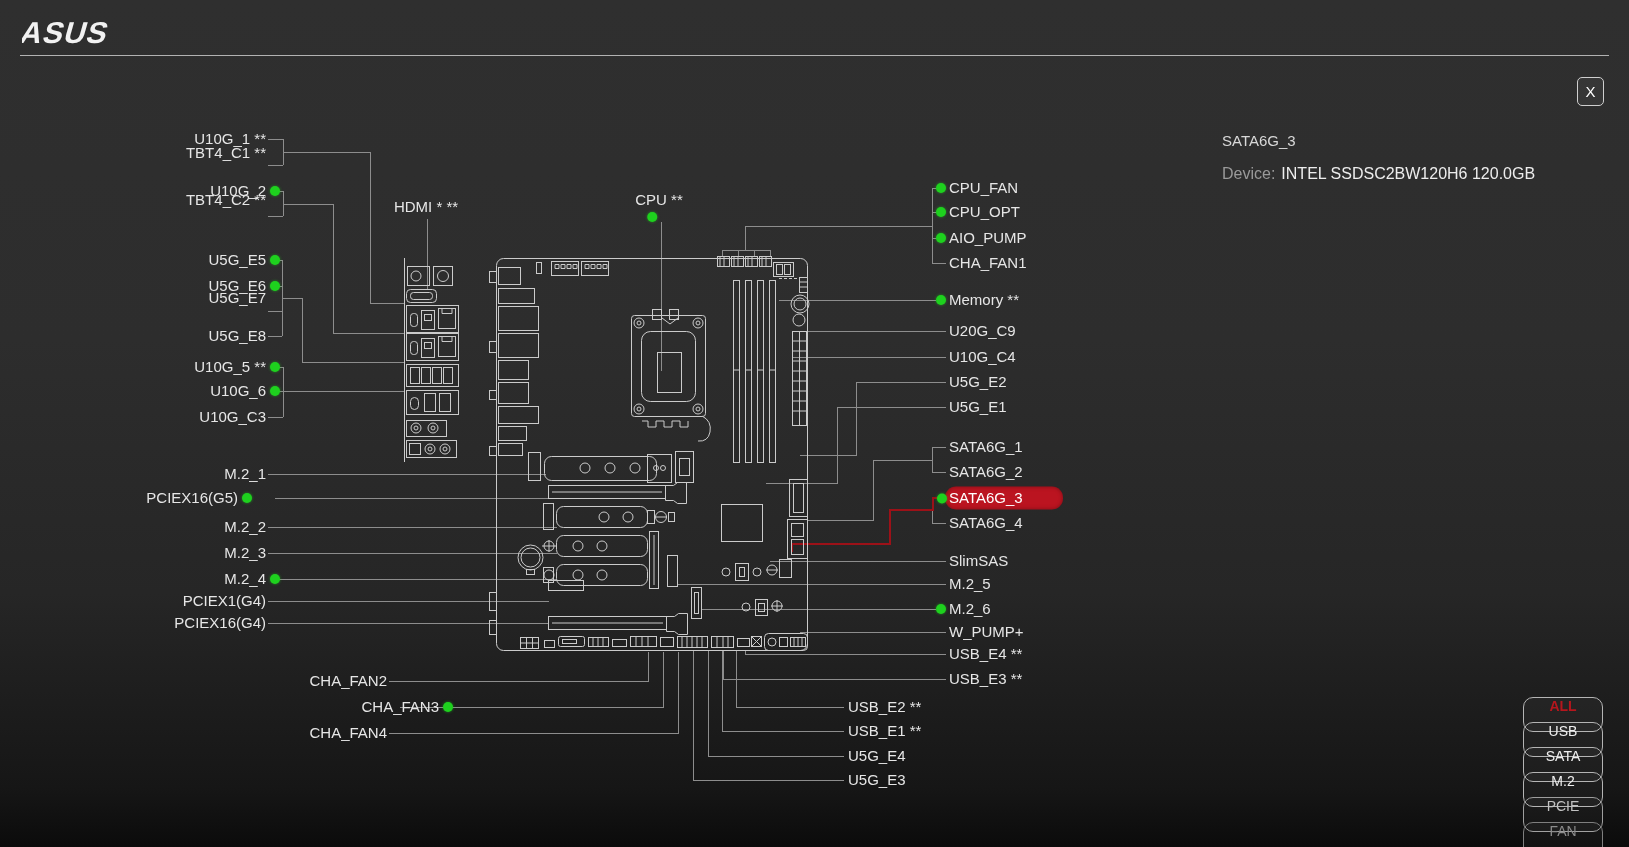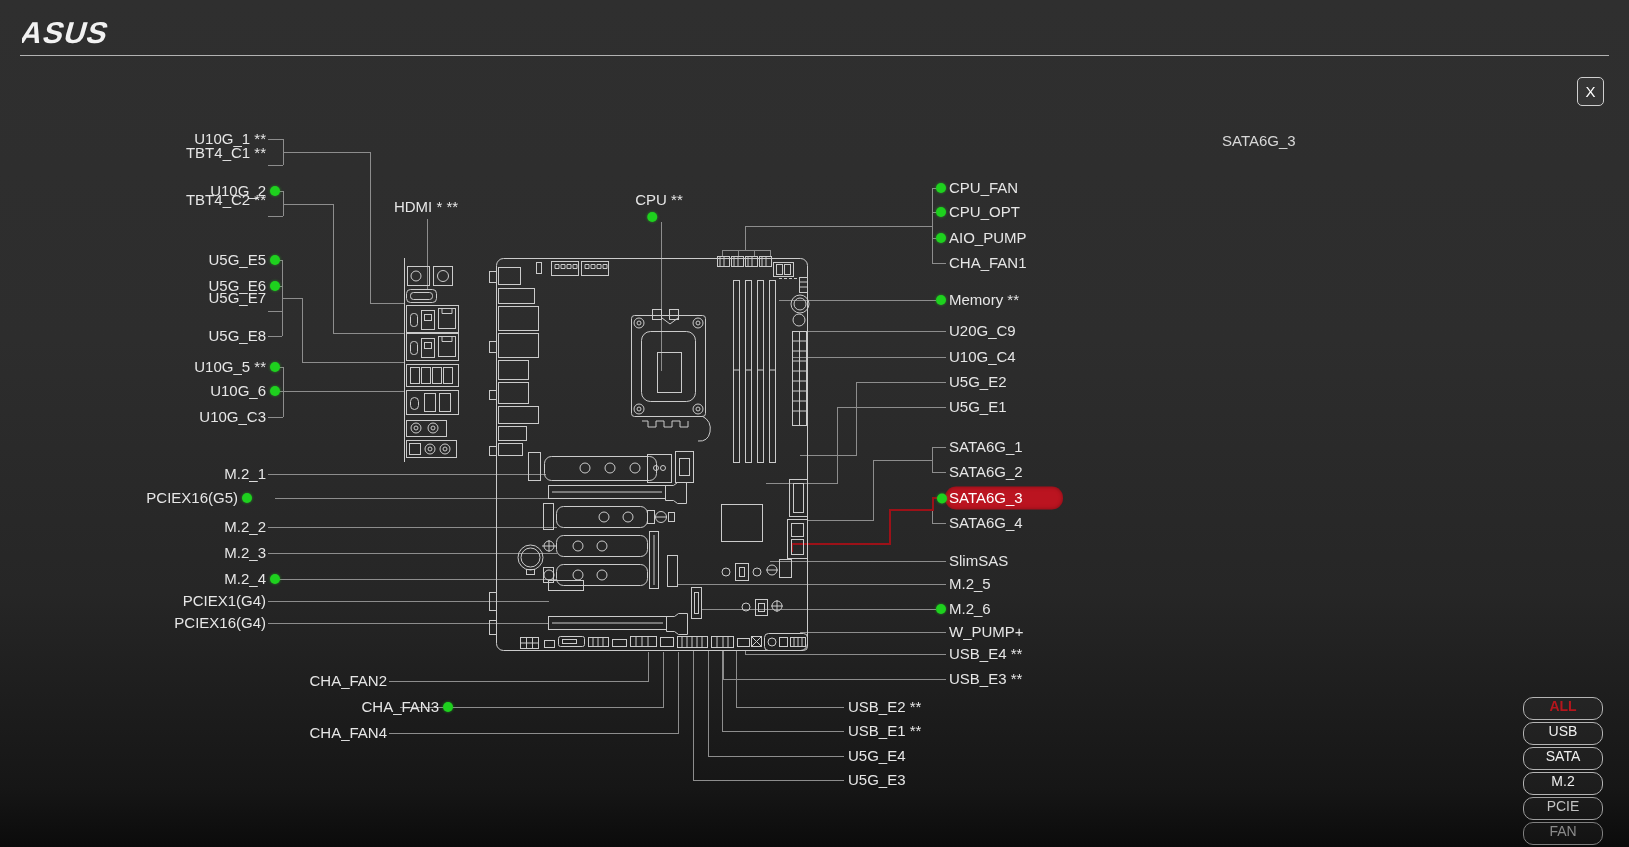--- a/index.html
+++ b/index.html
@@ -39,21 +39,21 @@
   .label .dot.dot-left{left:-13px;top:50%;margin-top:-5px;}
   .label .dot.dot-right{right:-14px;top:50%;margin-top:-5px;}
   .label .dot.dot-below{left:50%;margin-left:-12px;top:100%;margin-top:2px;}
   .label.highlight{
     background:#bb1420;border-radius:11px;padding:1px 14px 2px 4px;min-width:100px;
     color:#ffffff;box-shadow:inset 0 0 4px rgba(0,0,0,.35);
   }
   .label.highlight .dot.dot-left{left:-8px;}
   
   .filter-btn{
-    position:absolute;left:1523px;width:80px;height:23px;box-sizing:border-box;
+    position:absolute;left:1523px;width:80px;height:35px;box-sizing:border-box;
     border:1px solid #b4b4b4;border-radius:10px;background:rgba(255,255,255,.03);
     font-size:14px;line-height:17px;text-align:center;cursor:pointer;color:#efefef;
   }
   .filter-btn.active{color:#b5161d;font-weight:bold;}
   .filter-btn.dim{color:#c2c2c2;border-color:#9e9e9e;}
   .filter-btn.dimmer{color:#8b8b8b;border-color:#7f7f7f;}
 </style>
 </head>
 <body>
 
@@ -62,20 +62,23 @@
   <div class="header">
     <svg class="logo" width="115" height="34" viewBox="0 0 115 34">
       <text x="4" y="27" transform="skewX(-16)" font-family="Liberation Sans, sans-serif" font-size="30" font-weight="bold" fill="#f2f2f2" letter-spacing="1">ASUS</text>
     </svg>
     <div class="header-sep"></div>
   </div>
 
   <div class="close-btn">X</div>
 
   <div class="info-port">SATA6G_3</div>
+  <div class="info-device">
+    <span class="dev-label">Device:</span><span class="dev-value">INTEL SSDSC2BW120H6 120.0GB</span>
+  </div>
 
   <svg class="diagram-svg" width="1629" height="847" viewBox="0 0 1629 847">
 
     <g stroke="#8d8d8d" stroke-width="1" fill="none" shape-rendering="crispEdges">
       <path d="M268,139 H283 M268,165 H283 M283,139 V165 M283,152 H370 V303 H404"></path>
       <path d="M272,191 H283 M268,216 H283 M283,191 V216 M283,204 H333 V333 H404"></path>
       <path d="M273,260 H282 M273,286 H282 M268,311 H282 M268,336 H282 M282,260 V336 M282,298 H302 V362 H404"></path>
       <path d="M273,367 H283 M273,391 H283 M268,417 H283 M283,367 V417 M283,391 H404"></path>
       <path d="M427,219 V290"></path>
       <path d="M661,222 V371"></path>

